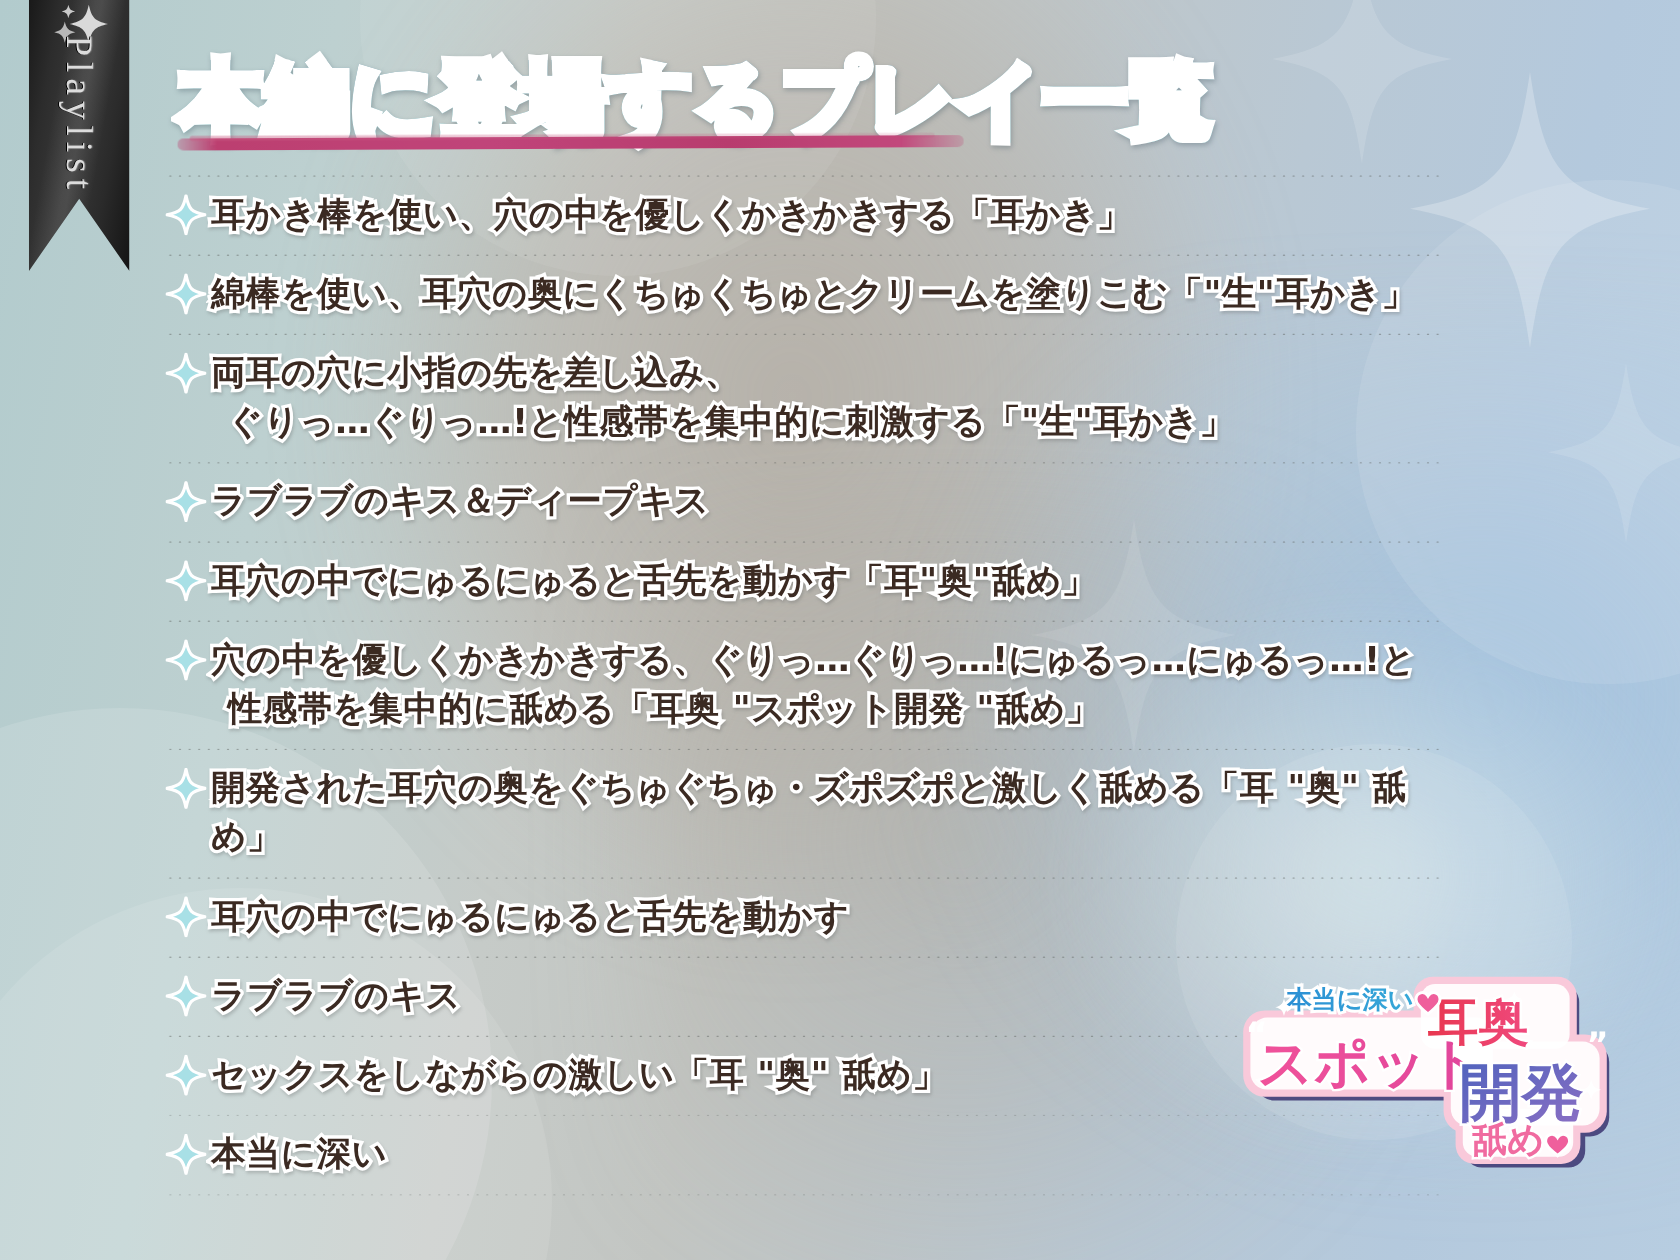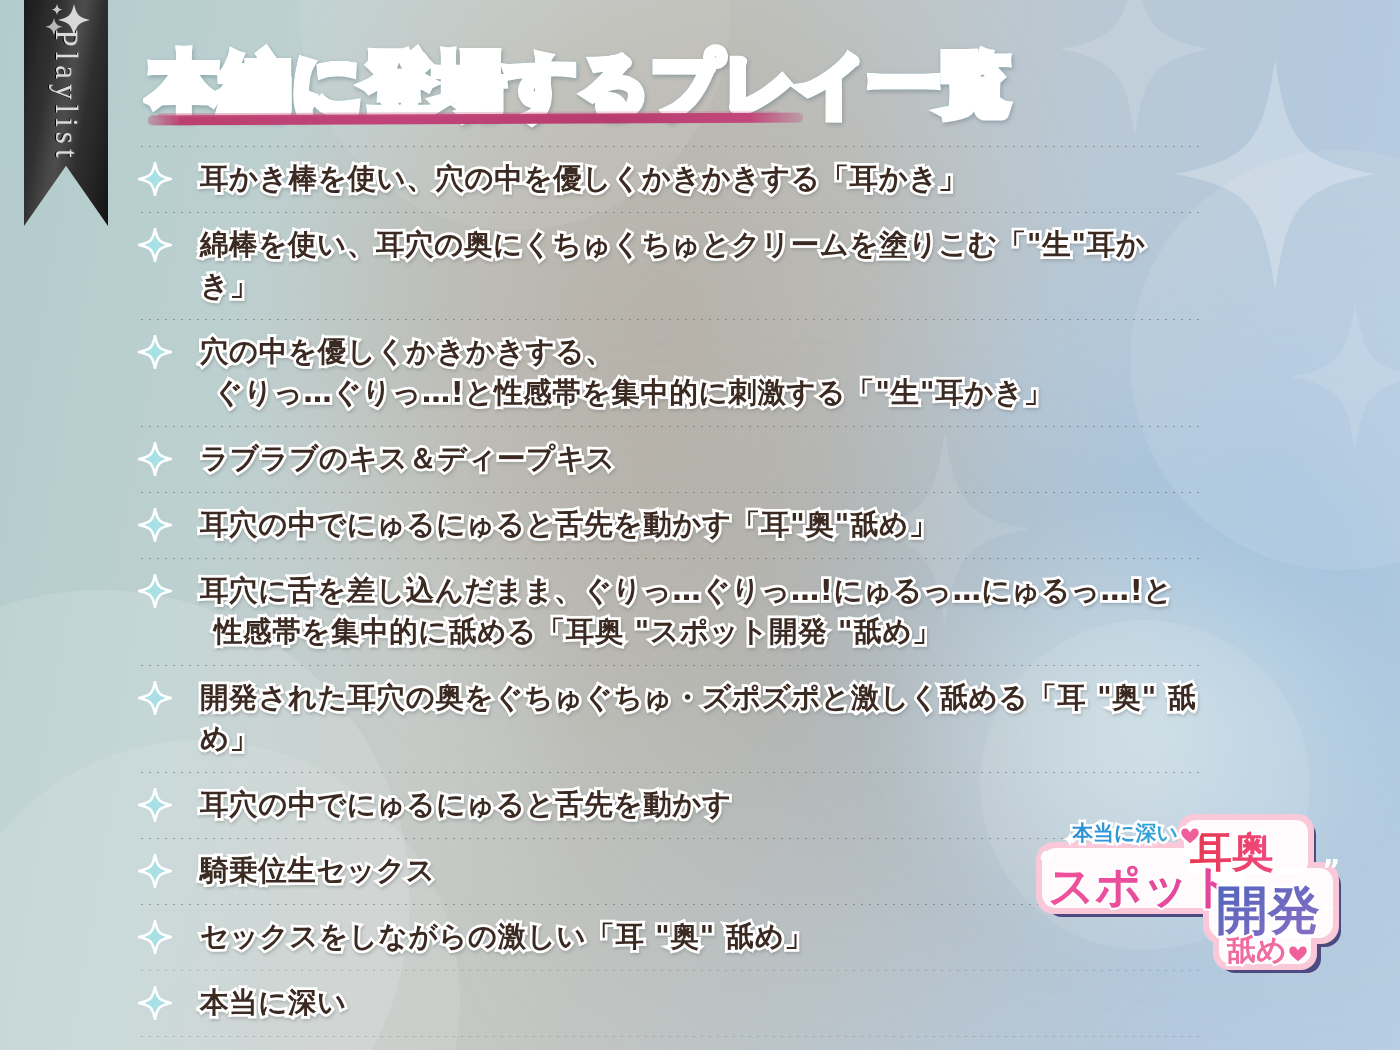--- a/index.html
+++ b/index.html
@@ -96,21 +96,21 @@
 
   
   .list{position:absolute;left:138px;top:146px;width:1062px;}
   .sep{
     height:1px;
     background-image:radial-gradient(circle, #5b5f5c 1px, rgba(0,0,0,0) 1.3px);
     background-size:8px 3px;background-repeat:repeat-x;background-position:0 0;
     opacity:.85;
   }
   .sep.faded{opacity:.5;}
-  .row{display:flex;align-items:flex-start;padding:11px 0 13px 0;gap:24px;}
+  .row{display:flex;align-items:flex-start;padding:11px 0 13px 0;}
   .bullet{flex:0 0 auto;width:34px;margin-top:4px;margin-right:4px;}
   .bullet svg{display:block;}
   .row-text{
     font-family:"DejaVu Sans","Liberation Sans",sans-serif;
     font-size:28.5px;font-weight:bold;line-height:1.44;letter-spacing:.6px;
     color:#3b2a22;
     paint-order:stroke fill;
     -webkit-text-stroke:5.5px #ffffff;
     filter:drop-shadow(1px 2px 1.5px rgba(90,95,95,.28));
   }
@@ -194,21 +194,21 @@
         </span>
         <div class="row-text"><span>綿棒を使い、耳穴の奥にくちゅくちゅとクリームを塗りこむ「"生"耳かき」</span></div>
       </div>
       <div class="sep"></div>
       <div class="row">
         <span class="bullet">
           <svg width="34" height="34" viewBox="0 0 34 34">
             <path d="M17 1 C19.4 12.6 21.4 14.6 33 17 C21.4 19.4 19.4 21.4 17 33 C14.6 21.4 12.6 19.4 1 17 C12.6 14.6 14.6 12.6 17 1Z" fill="#a8e0e6" stroke="#ffffff" stroke-width="2.6" stroke-linejoin="round"></path>
           </svg>
         </span>
-        <div class="row-text"><span>穴の中を優しくかきかきする、</span><span class="l2">ぐりっ…ぐりっ…!と性感帯を集中的に刺激する「"生"耳かき」</span></div>
+        <div class="row-text"><span>両耳の穴に小指の先を差し込み、</span><span class="l2">ぐりっ…ぐりっ…!と性感帯を集中的に刺激する「"生"耳かき」</span></div>
       </div>
       <div class="sep"></div>
       <div class="row">
         <span class="bullet">
           <svg width="34" height="34" viewBox="0 0 34 34">
             <path d="M17 1 C19.4 12.6 21.4 14.6 33 17 C21.4 19.4 19.4 21.4 17 33 C14.6 21.4 12.6 19.4 1 17 C12.6 14.6 14.6 12.6 17 1Z" fill="#a8e0e6" stroke="#ffffff" stroke-width="2.6" stroke-linejoin="round"></path>
           </svg>
         </span>
         <div class="row-text"><span>ラブラブのキス＆ディープキス</span></div>
       </div>
@@ -221,21 +221,21 @@
         </span>
         <div class="row-text"><span>耳穴の中でにゅるにゅると舌先を動かす「耳"奥"舐め」</span></div>
       </div>
       <div class="sep"></div>
       <div class="row">
         <span class="bullet">
           <svg width="34" height="34" viewBox="0 0 34 34">
             <path d="M17 1 C19.4 12.6 21.4 14.6 33 17 C21.4 19.4 19.4 21.4 17 33 C14.6 21.4 12.6 19.4 1 17 C12.6 14.6 14.6 12.6 17 1Z" fill="#a8e0e6" stroke="#ffffff" stroke-width="2.6" stroke-linejoin="round"></path>
           </svg>
         </span>
-        <div class="row-text"><span>耳穴に舌を差し込んだまま、ぐりっ…ぐりっ…!にゅるっ…にゅるっ…!と</span><span class="l2">性感帯を集中的に舐める「耳奥 "スポット開発 "舐め」</span></div>
+        <div class="row-text"><span>穴の中を優しくかきかきする、ぐりっ…ぐりっ…!にゅるっ…にゅるっ…!と</span><span class="l2">性感帯を集中的に舐める「耳奥 "スポット開発 "舐め」</span></div>
       </div>
       <div class="sep"></div>
       <div class="row">
         <span class="bullet">
           <svg width="34" height="34" viewBox="0 0 34 34">
             <path d="M17 1 C19.4 12.6 21.4 14.6 33 17 C21.4 19.4 19.4 21.4 17 33 C14.6 21.4 12.6 19.4 1 17 C12.6 14.6 14.6 12.6 17 1Z" fill="#a8e0e6" stroke="#ffffff" stroke-width="2.6" stroke-linejoin="round"></path>
           </svg>
         </span>
         <div class="row-text"><span>開発された耳穴の奥をぐちゅぐちゅ・ズポズポと激しく舐める「耳 "奥" 舐め」</span></div>
       </div>
@@ -248,21 +248,21 @@
         </span>
         <div class="row-text"><span>耳穴の中でにゅるにゅると舌先を動かす</span></div>
       </div>
       <div class="sep"></div>
       <div class="row">
         <span class="bullet">
           <svg width="34" height="34" viewBox="0 0 34 34">
             <path d="M17 1 C19.4 12.6 21.4 14.6 33 17 C21.4 19.4 19.4 21.4 17 33 C14.6 21.4 12.6 19.4 1 17 C12.6 14.6 14.6 12.6 17 1Z" fill="#a8e0e6" stroke="#ffffff" stroke-width="2.6" stroke-linejoin="round"></path>
           </svg>
         </span>
-        <div class="row-text"><span>騎乗位生セックス</span></div>
+        <div class="row-text"><span>ラブラブのキス</span></div>
       </div>
       <div class="sep"></div>
       <div class="row">
         <span class="bullet">
           <svg width="34" height="34" viewBox="0 0 34 34">
             <path d="M17 1 C19.4 12.6 21.4 14.6 33 17 C21.4 19.4 19.4 21.4 17 33 C14.6 21.4 12.6 19.4 1 17 C12.6 14.6 14.6 12.6 17 1Z" fill="#a8e0e6" stroke="#ffffff" stroke-width="2.6" stroke-linejoin="round"></path>
           </svg>
         </span>
         <div class="row-text"><span>セックスをしながらの激しい「耳 "奥" 舐め」</span></div>
       </div>

